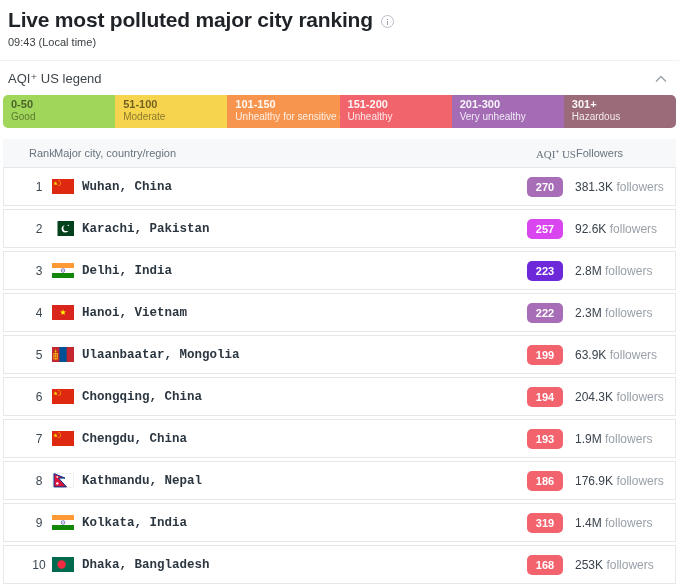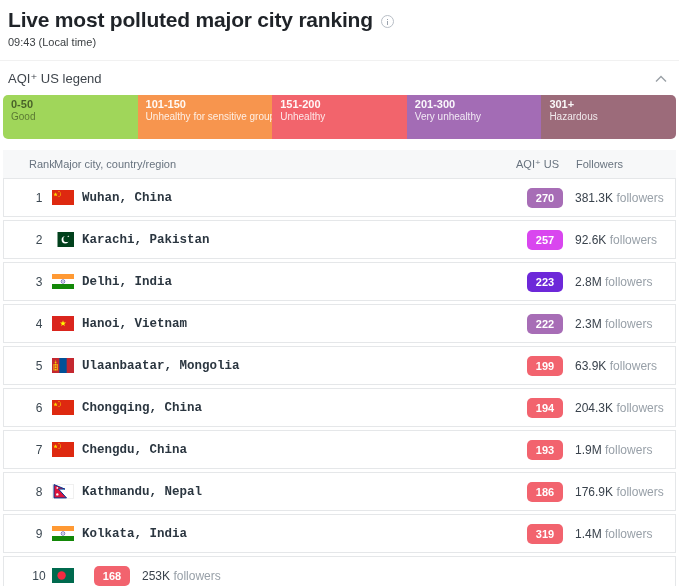--- a/index.html
+++ b/index.html
@@ -16,36 +16,36 @@
   .info-icon::before { content:""; position:absolute; left:5px; top:3px; width:1px; height:1px; background:#9aa2ad; }
   .info-icon::after  { content:""; position:absolute; left:5px; top:5px; width:1px; height:4px; background:#9aa2ad; }
   .timestamp { font-size:11px; color:#3c4043; padding:4px 8px 0 8px; }
 
   
   .legend-section { margin-top:12px; border-top:1px solid #f1f1f1; }
   .legend-header { display:flex; align-items:center; justify-content:space-between;
     padding:10px 12px 9px 8px; cursor:pointer; }
   .legend-title { font-size:13px; color:#3f454c; }
   .chevron-up { width:12px; height:8px; }
-  .legend-bar { display:flex; margin:0 3px; height:44px; border-radius:5px; overflow:hidden; }
+  .legend-bar { display:flex; margin:0 3px; height:33px; border-radius:5px; overflow:hidden; }
   .segment { flex:1 1 0; padding:3px 4px 0 8px; overflow:hidden; }
   .segment .range { font-size:11px; font-weight:600; display:block; line-height:13px; }
   .segment .lbl { font-size:10px; display:block; line-height:12px; white-space:nowrap; }
   .seg-dark .range { color:rgba(0,0,0,0.55); }
   .seg-dark .lbl { color:rgba(0,0,0,0.45); }
   .seg-light .range { color:rgba(255,255,255,0.95); }
   .seg-light .lbl { color:rgba(255,255,255,0.85); }
 
   
   .table { margin:11px 3px 0 3px; }
   .thead { display:flex; align-items:center; height:28px; background:#f7f8f9;
     padding-left:26px; padding-right:4px; font-size:11px; color:#68737f; }
   .h-rank { width:25px; }
   .h-city { flex:1 1 auto; }
-  .h-aqi { width:60px; text-align:left; }
+  .h-aqi { width:60px; text-align:right;font-family:Liberation Serif, serif; }
   .h-followers { width:96px; }
 
   .row { display:flex; align-items:center; height:39px; background:#fff;
     border:1px solid #e5e7e9; margin-top:3px; padding-left:26px; padding-right:4px; cursor:pointer; }
   .row:first-child { margin-top:0; }
   .rank { width:18px; text-align:center; font-size:12px; color:#3c4852; }
   .flag { width:22px; height:15px; margin-left:4px; margin-right:8px; flex:0 0 auto;
     display:inline-flex; box-shadow:inset 0 0 0 1px rgba(0,0,0,0.06); }
   .flag svg { width:22px; height:15px; display:block; }
   .city { flex:1 1 auto; font-size:12.5px; font-weight:600; color:#2b3640;font-family:Liberation Mono, monospace; }
@@ -73,20 +73,24 @@
       <svg class="chevron-up" viewBox="0 0 12 8">
         <polyline points="1,6.5 6,1.5 11,6.5" fill="none" stroke="#9aa0a6" stroke-width="1.4"></polyline>
       </svg>
     </div>
     <div class="legend-bar" id="legendBar">
   <div class="segment seg-dark" style="background: rgb(160, 214, 90);">
     <span class="range">0-50</span>
     <span class="lbl">Good</span>
   </div>
 
+  <div class="segment seg-dark" style="background: rgb(246, 212, 77);">
+    <span class="range">51-100</span>
+    <span class="lbl">Moderate</span>
+  </div>
 
   <div class="segment seg-light" style="background: rgb(247, 149, 78);">
     <span class="range">101-150</span>
     <span class="lbl">Unhealthy for sensitive groups</span>
   </div>
 
   <div class="segment seg-light" style="background: rgb(242, 100, 108);">
     <span class="range">151-200</span>
     <span class="lbl">Unhealthy</span>
   </div>
@@ -276,20 +280,21 @@
   </div>
 
   <div class="row">
     <span class="rank">10</span>
     <span class="flag">
             <svg viewBox="0 0 22 15">
               <rect width="22" height="15" fill="#006a4e"></rect>
               <circle cx="9.6" cy="7.5" r="4.2" fill="#f42a41"></circle>
             </svg>
           </span>
+    <span class="city">Dhaka, Bangladesh</span>
     <span class="aqi-cell">
             <span class="badge" style="background: rgb(242, 99, 110);">168</span>
           </span>
     <span class="followers-cell"><span class="followers-count">253K</span> <span class="followers-label">followers</span></span>
   </div>
 </div>
   </div>
 
 </div>
 

